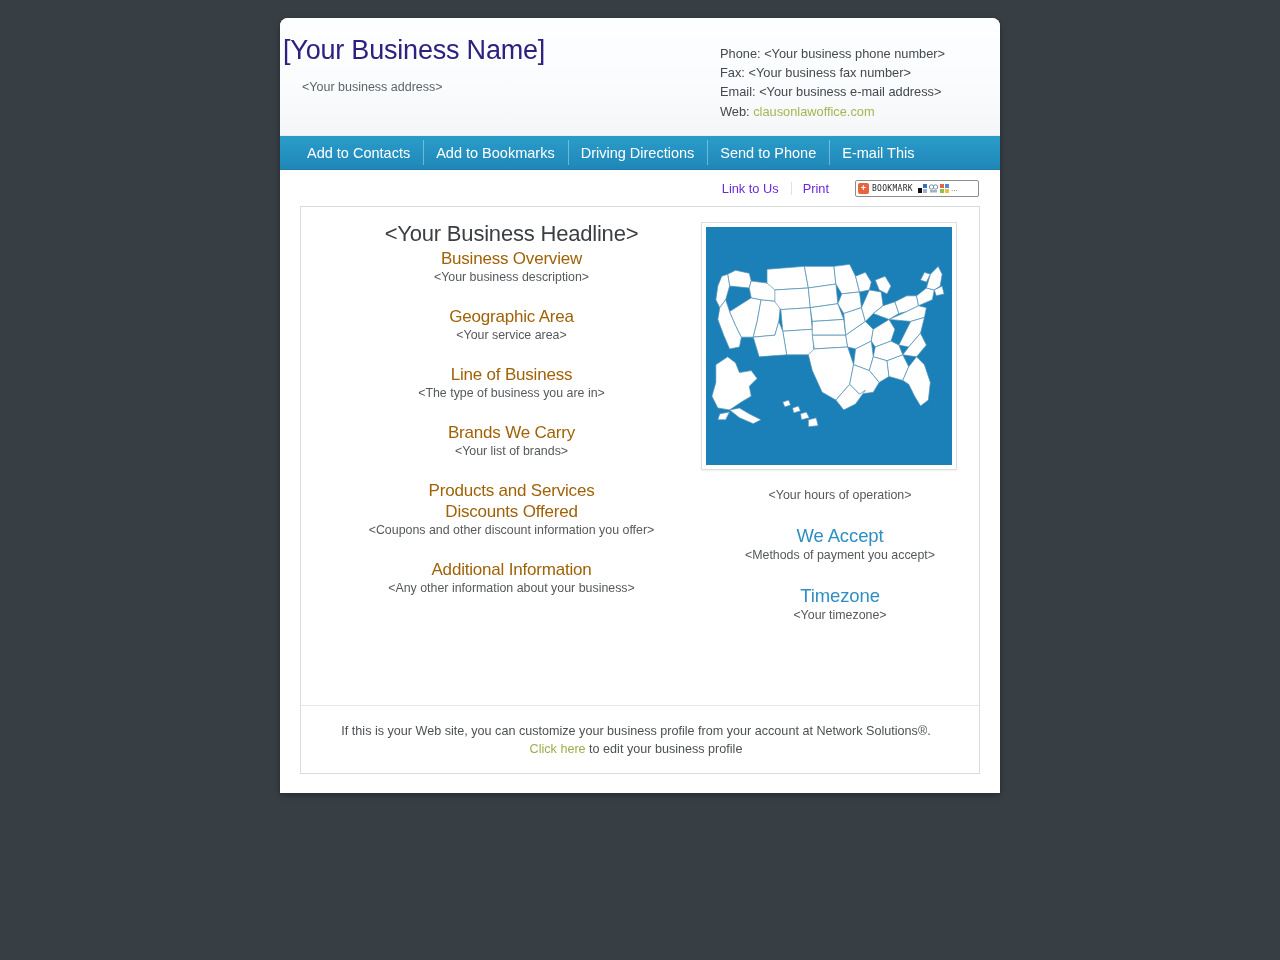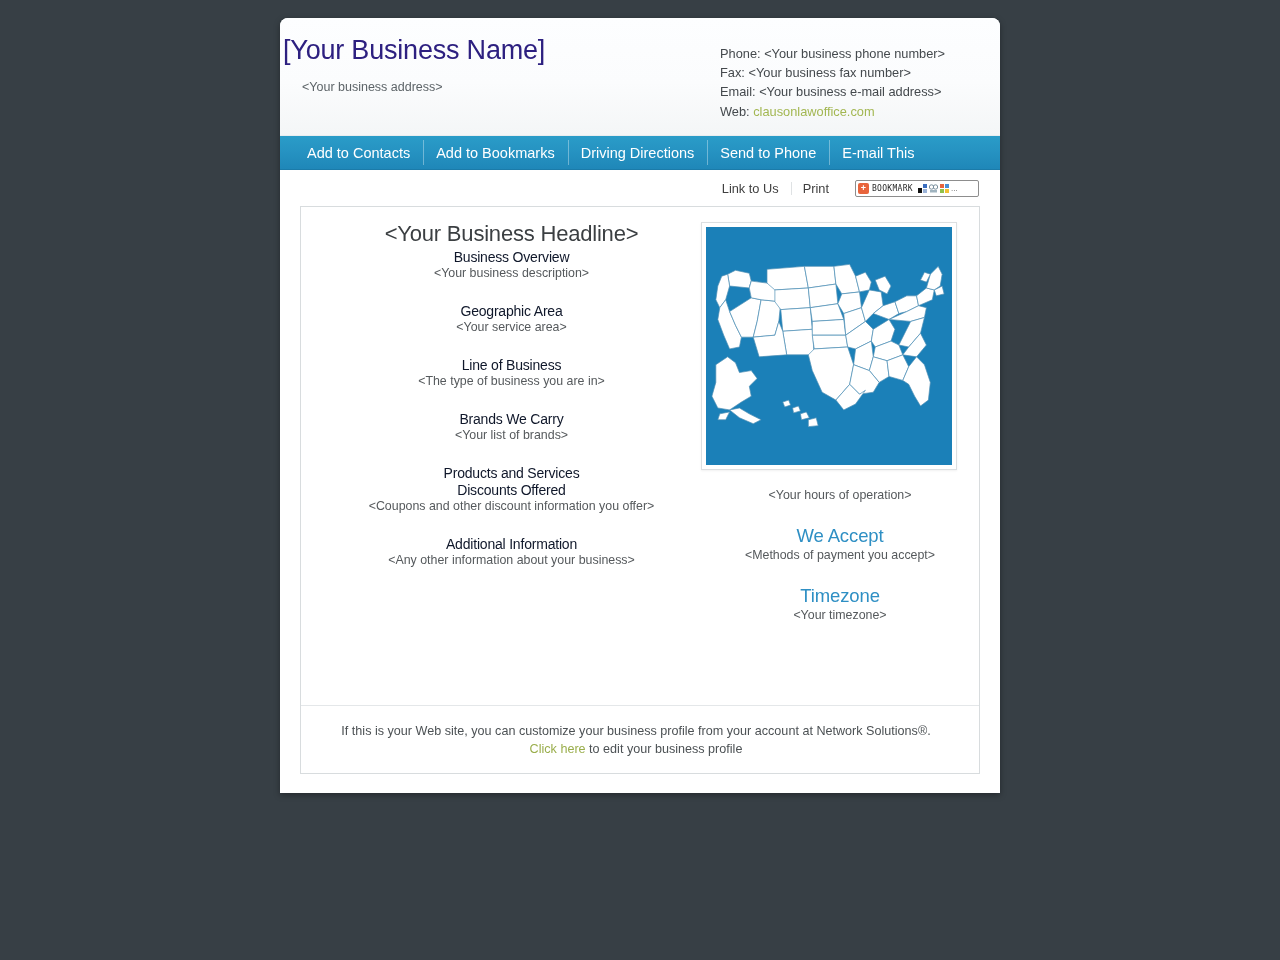--- a/index.html
+++ b/index.html
@@ -91,21 +91,21 @@
   .util-strip {
     height: 36px;
     background: #ffffff;
     display: flex;
     align-items: center;
     justify-content: flex-end;
     padding-right: 21px;
   }
   .util-link {
     font-size: 12.8px;
-    color: #404040;
+    color: #6d28d9;
     text-decoration: none;
     padding: 0 12px;
     position: relative;
   }
   .util-link + .util-link::before {
     content: "";
     position: absolute;
     left: 0; top: 1px; bottom: 1px;
     width: 1px;
     background: #dfe2e4;
@@ -168,22 +168,22 @@
   }
 
   .headline {
     font-size: 22px;
     color: #3b3f42;
     margin: 0 0 2px 0;
     font-weight: normal;
     letter-spacing: -0.2px;
   }
   .sec-head {
-    font-size: 14px;
-    color: #0f172a;
+    font-size: 17px;
+    color: #a16207;
     margin: 0 0 1px 0;
     font-weight: normal;
     letter-spacing: -0.2px;
   }
   .sec-body {
     font-size: 12.4px;
     color: #55595c;
     margin: 0 0 23px 0;
   }
 

